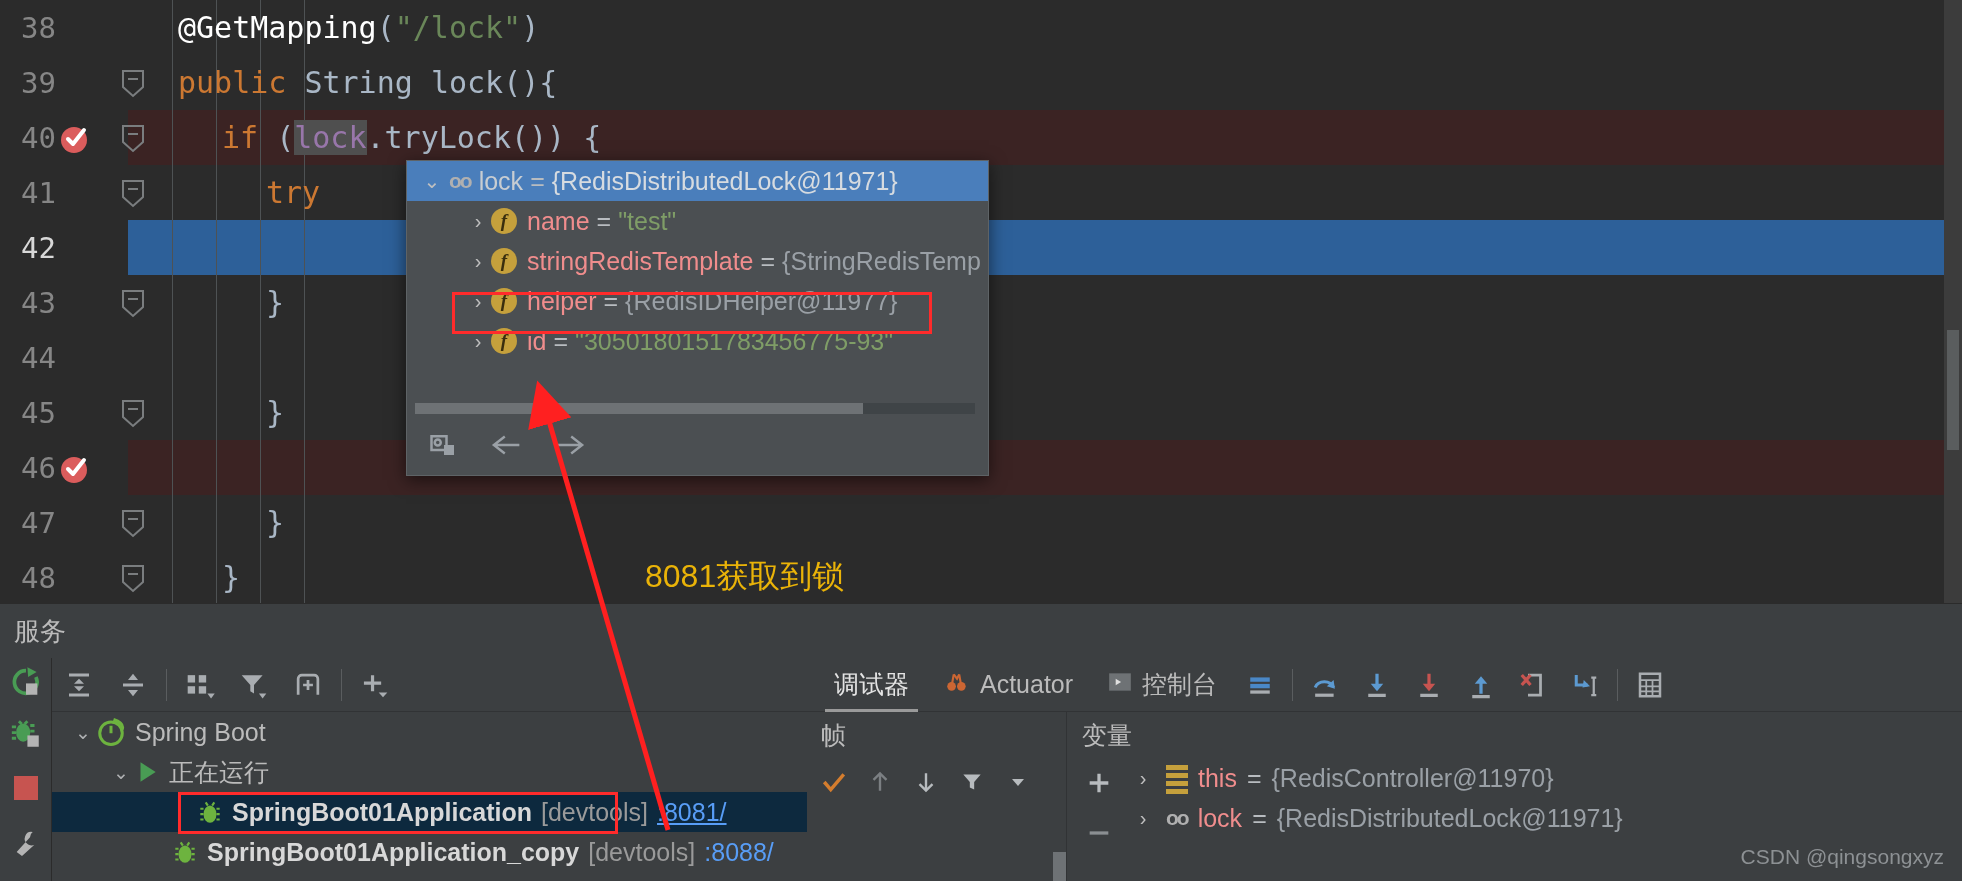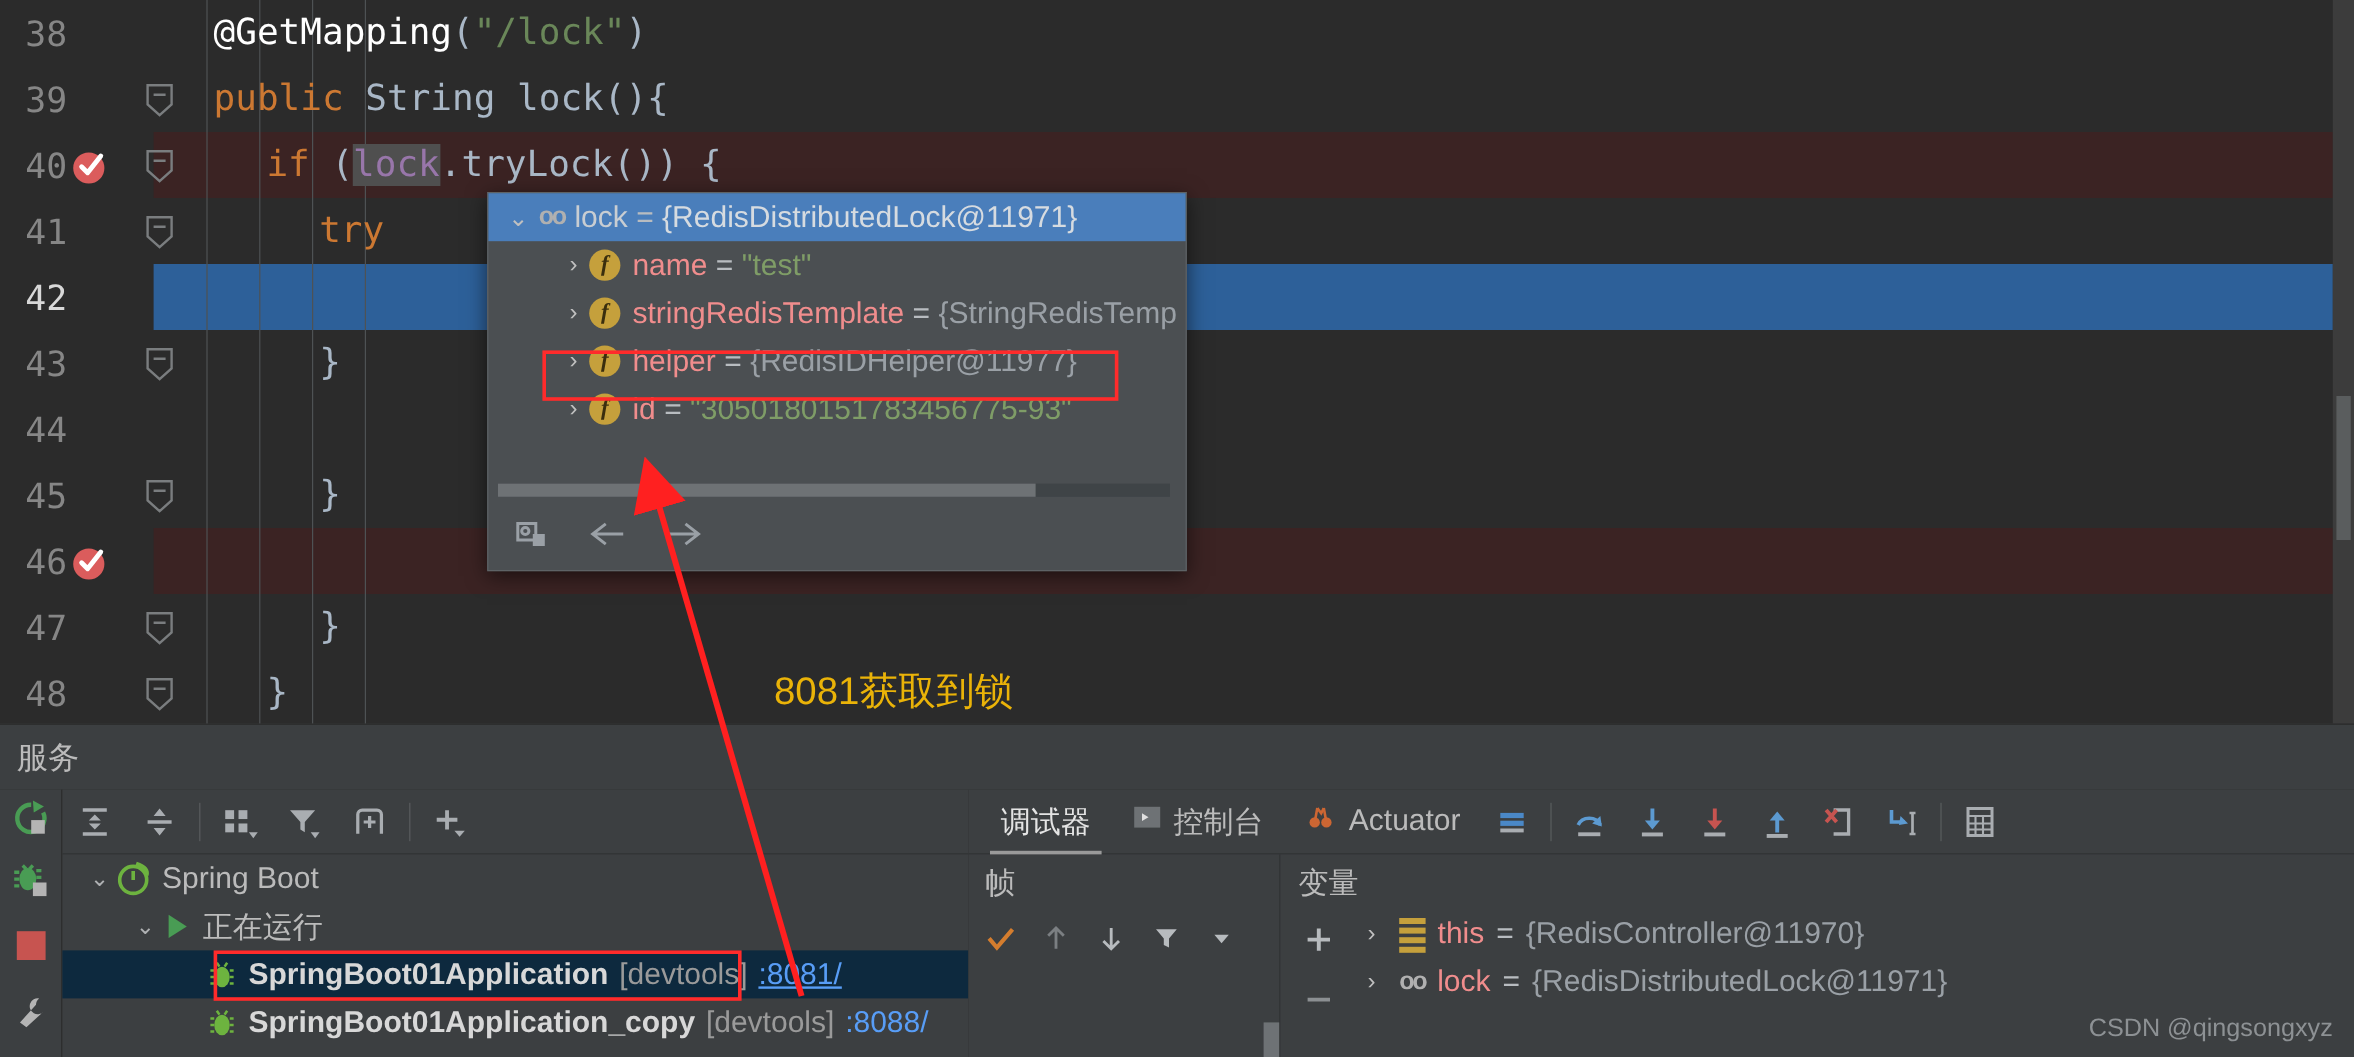--- a/index.html
+++ b/index.html
@@ -535,21 +535,21 @@
         </div>
         <div class="tree-row" style="padding-left: 56px;">
           <span class="tree-caret">⌄</span>
           <span style="display:inline-flex;align-items:center;margin-right:9px;">
             <svg width="26" height="26" viewBox="0 0 24 24">
               <path d="M6 3 L20 12 L6 21 Z" fill="#499c54"></path>
             </svg>
           </span>
           <span style="">正在运行</span>
         </div>
-        <div class="tree-row sel" style="padding-left: 94px;">
+        <div class="tree-row sel" style="padding-left: 119px;">
           <span class="tree-caret"></span>
           <span style="display:inline-flex;align-items:center;margin-right:9px;">
             <svg width="26" height="28" viewBox="0 0 24 26">
               <ellipse cx="12" cy="15" rx="6" ry="8" fill="#6db33f"></ellipse>
               <path d="M3 10 H6 M3 15 H6 M3 20 H6 M18 10 H21 M18 15 H21 M18 20 H21" stroke="#6db33f" stroke-width="2"></path>
               <path d="M8 4 L10 7 M16 4 L14 7" stroke="#6db33f" stroke-width="2"></path>
             </svg>
           </span>
           <span style="font-weight:bold;color:#d8d8d8;">SpringBoot01Application</span>
           <span style="margin-left:9px;color:#9a9a9a;">[devtools]</span>
@@ -569,40 +569,40 @@
           <span style="margin-left:9px;color:#589df6;">:8088/</span>
         </div>
       </div>
     <div class="app-highlight"></div>
   </div>
 
   <div class="debug-panel">
     <div class="dbg-tabs">
       <div class="dbg-tab active" style="margin-left:10px;">
         <span>调试器</span>
-      </div>
-      <div class="dbg-tab">
-        <span>
-          <svg width="26" height="26" viewBox="0 0 24 24">
-              <rect x="2" y="4" width="20" height="16" fill="#6e7275"></rect>
-              <path d="M8 9 L13 12 L8 15 Z" fill="#e0e0e0"></path>
-            </svg>
-        </span>
-        <span>控制台</span>
       </div>
       <div class="dbg-tab">
         <span>
           <svg width="28" height="26" viewBox="0 0 24 24">
             <circle cx="7" cy="16" r="4" fill="#cc6633"></circle>
               <circle cx="16" cy="16" r="4" fill="#cc6633"></circle>
             <path d="M7 16 L9 5 M16 16 L14 5" stroke="#cc6633" stroke-width="2"></path>
             <path d="M9 5 L12 9 L14 5" fill="none" stroke="#cc6633" stroke-width="2"></path>
           </svg>
         </span>
         <span>Actuator</span>
+      </div>
+      <div class="dbg-tab">
+        <span>
+          <svg width="26" height="26" viewBox="0 0 24 24">
+              <rect x="2" y="4" width="20" height="16" fill="#6e7275"></rect>
+              <path d="M8 9 L13 12 L8 15 Z" fill="#e0e0e0"></path>
+            </svg>
+        </span>
+        <span>控制台</span>
       </div>
       <div class="dbg-icon-btn">
         <svg width="30" height="26" viewBox="0 0 24 24">
           <rect x="3" y="5" width="18" height="4" fill="#4a88c7"></rect>
           <rect x="3" y="11" width="18" height="4" fill="#4a88c7"></rect>
           <rect x="3" y="17" width="18" height="3" fill="#a9adb1"></rect>
         </svg>
       </div>
       <div class="tb-sep"></div>
       <div class="dbg-icon-btn">

